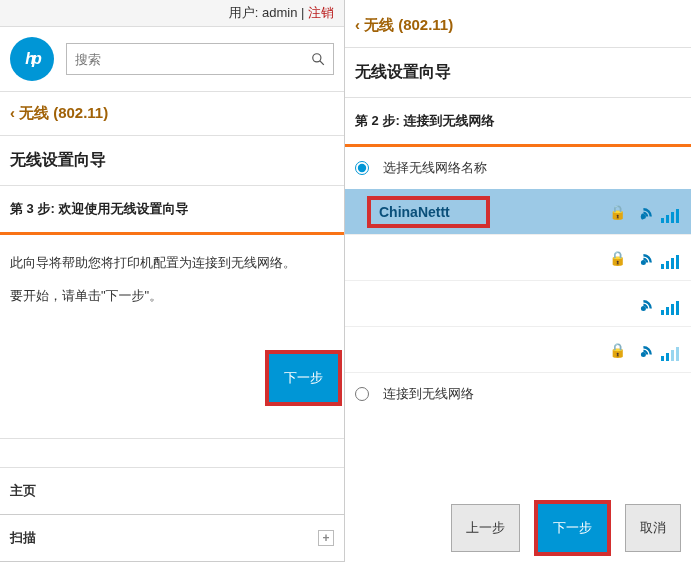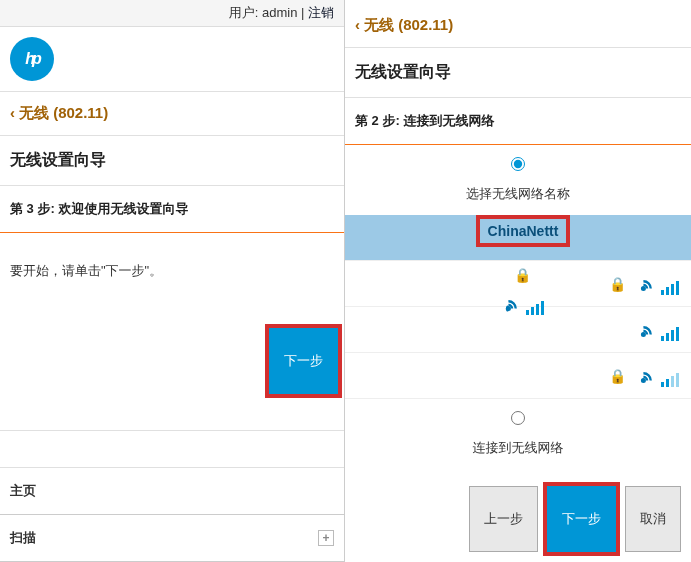--- a/index.html
+++ b/index.html
@@ -23,21 +23,21 @@
       flex-direction: column;
     }
     .top-bar {
       text-align: right;
       padding: 4px 10px;
       border-bottom: 1px solid #ddd;
       font-size: 13px;
       color: #333;
       background: #f5f5f5;
     }
-    .top-bar a { color: #0f172a; text-decoration: none; }
+    .top-bar a { color: #b91c1c; text-decoration: none; }
     .header-row {
       display: flex;
       align-items: center;
       padding: 10px;
       gap: 12px;
     }
     .hp-logo {
       width: 44px; height: 44px;
       border-radius: 50%;
       background: #0096d6;
@@ -91,36 +91,36 @@
     .wizard-title {
       padding: 14px 10px;
       font-size: 16px;
       font-weight: bold;
       border-bottom: 1px solid #e0e0e0;
       color: #222;
     }
     .step-label {
       padding: 14px 10px;
       font-weight: bold;
-      border-bottom: 1px solid #f97316;
+      border-bottom: 3px solid #f97316;
       color: #222;
     }
     .body-text {
       padding: 16px 10px 6px 10px;
       color: #333;
       line-height: 1.8;
     }
     .btn-row-left {
       padding: 40px 0 12px 0;
       display: flex;
       justify-content: flex-end;
       padding-right: 6px;
     }
     .btn {
-      padding: 23px 14px;
+      padding: 14px 14px;
       border: 1px solid #aaa;
       background: #e8e8e8;
       color: #333;
       cursor: pointer;
       font-size: 13px;
     }
     .btn.primary {
       background: #0096d6;
       border-color: #0096d6;
       color: #fff;
@@ -148,36 +148,35 @@
       color: #888;
       line-height: 1;
     }
     
     .radio-row {
       padding: 12px 10px;
       display: flex;
       align-items: center;
       gap: 14px;
       color: #333;
-      flex-direction: column;
     }
     .radio-row input[type="radio"] {
       width: 14px; height: 14px;
       accent-color: #0096d6;
     }
     .network-list { }
     .net-item {
       display: flex;
       align-items: center;
       height: 46px;
       border-bottom: 1px solid #eee;
       padding: 0 12px 0 22px;
       gap: 10px;
     }
-    .net-item.selected { background: #9cc9e6; flex-direction: column; }
+    .net-item.selected { background: #9cc9e6; }
     .net-name {
       flex: 1;
       font-size: 13px;
       color: #333;
     }
     .net-name.hl {
       display: inline-block;
       border: 4px solid #d32f2f;
       padding: 4px 8px;
       color: #0a4f7a;
@@ -187,44 +186,54 @@
     .lock-icon { color: #888; font-size: 14px; width: 18px; text-align:center; }
     .signal-icon { display: flex; align-items: flex-end; gap: 2px; }
     .bars { display: flex; align-items: flex-end; gap: 2px; height: 16px; }
     .bars div { width: 3px; background: #0096d6; }
     .b1 { height: 5px; } .b2 { height: 8px; } .b3 { height: 11px; } .b4 { height: 14px; }
     .dim { opacity: 0.4; }
     .refresh-row { text-align: right; padding: 10px; }
     .footer-btns {
       display: flex;
       justify-content: flex-end;
-      gap: 9px;
+      gap: 18px;
       padding: 10px;
     }
     svg { display: block; }
   </style>
 </head>
 <body>
 
 <div class="left-pane">
   <div class="top-bar">
     <span>用户: </span><span>admin</span><span> | </span><a href="#">注销</a>
   </div>
   <div class="header-row">
     <div class="hp-logo">
         <span>hp</span>
       </div>
+    <div class="search-box">
+      <input type="text" placeholder="搜索" style="">
+      <button class="search-btn">
+        <svg width="14" height="14" viewBox="0 0 24 24" fill="none" stroke="#555" stroke-width="2">
+            <circle cx="10" cy="10" r="7"></circle>
+            <line x1="15" y1="15" x2="22" y2="22"></line>
+          </svg>
+      </button>
+    </div>
   </div>
   <div class="divider"></div>
   <div class="breadcrumb">
     <span class="chev">‹</span><span>无线 (802.11)</span>
   </div>
   <div class="wizard-title">无线设置向导</div>
   <div class="step-label">第 3 步: 欢迎使用无线设置向导</div>
   <div class="body-text">
+    <div>此向导将帮助您将打印机配置为连接到无线网络。</div>
     <div style="margin-top:10px">要开始，请单击"下一步"。</div>
   </div>
   <div class="btn-row-left">
     <button class="btn primary highlight-red">下一步</button>
   </div>
   <div class="divider" style="margin-top:24px"></div>
   <div class="spacer-flex"></div>
   <div class="divider"></div>
   <div class="section-row">
     <span>主页</span>

